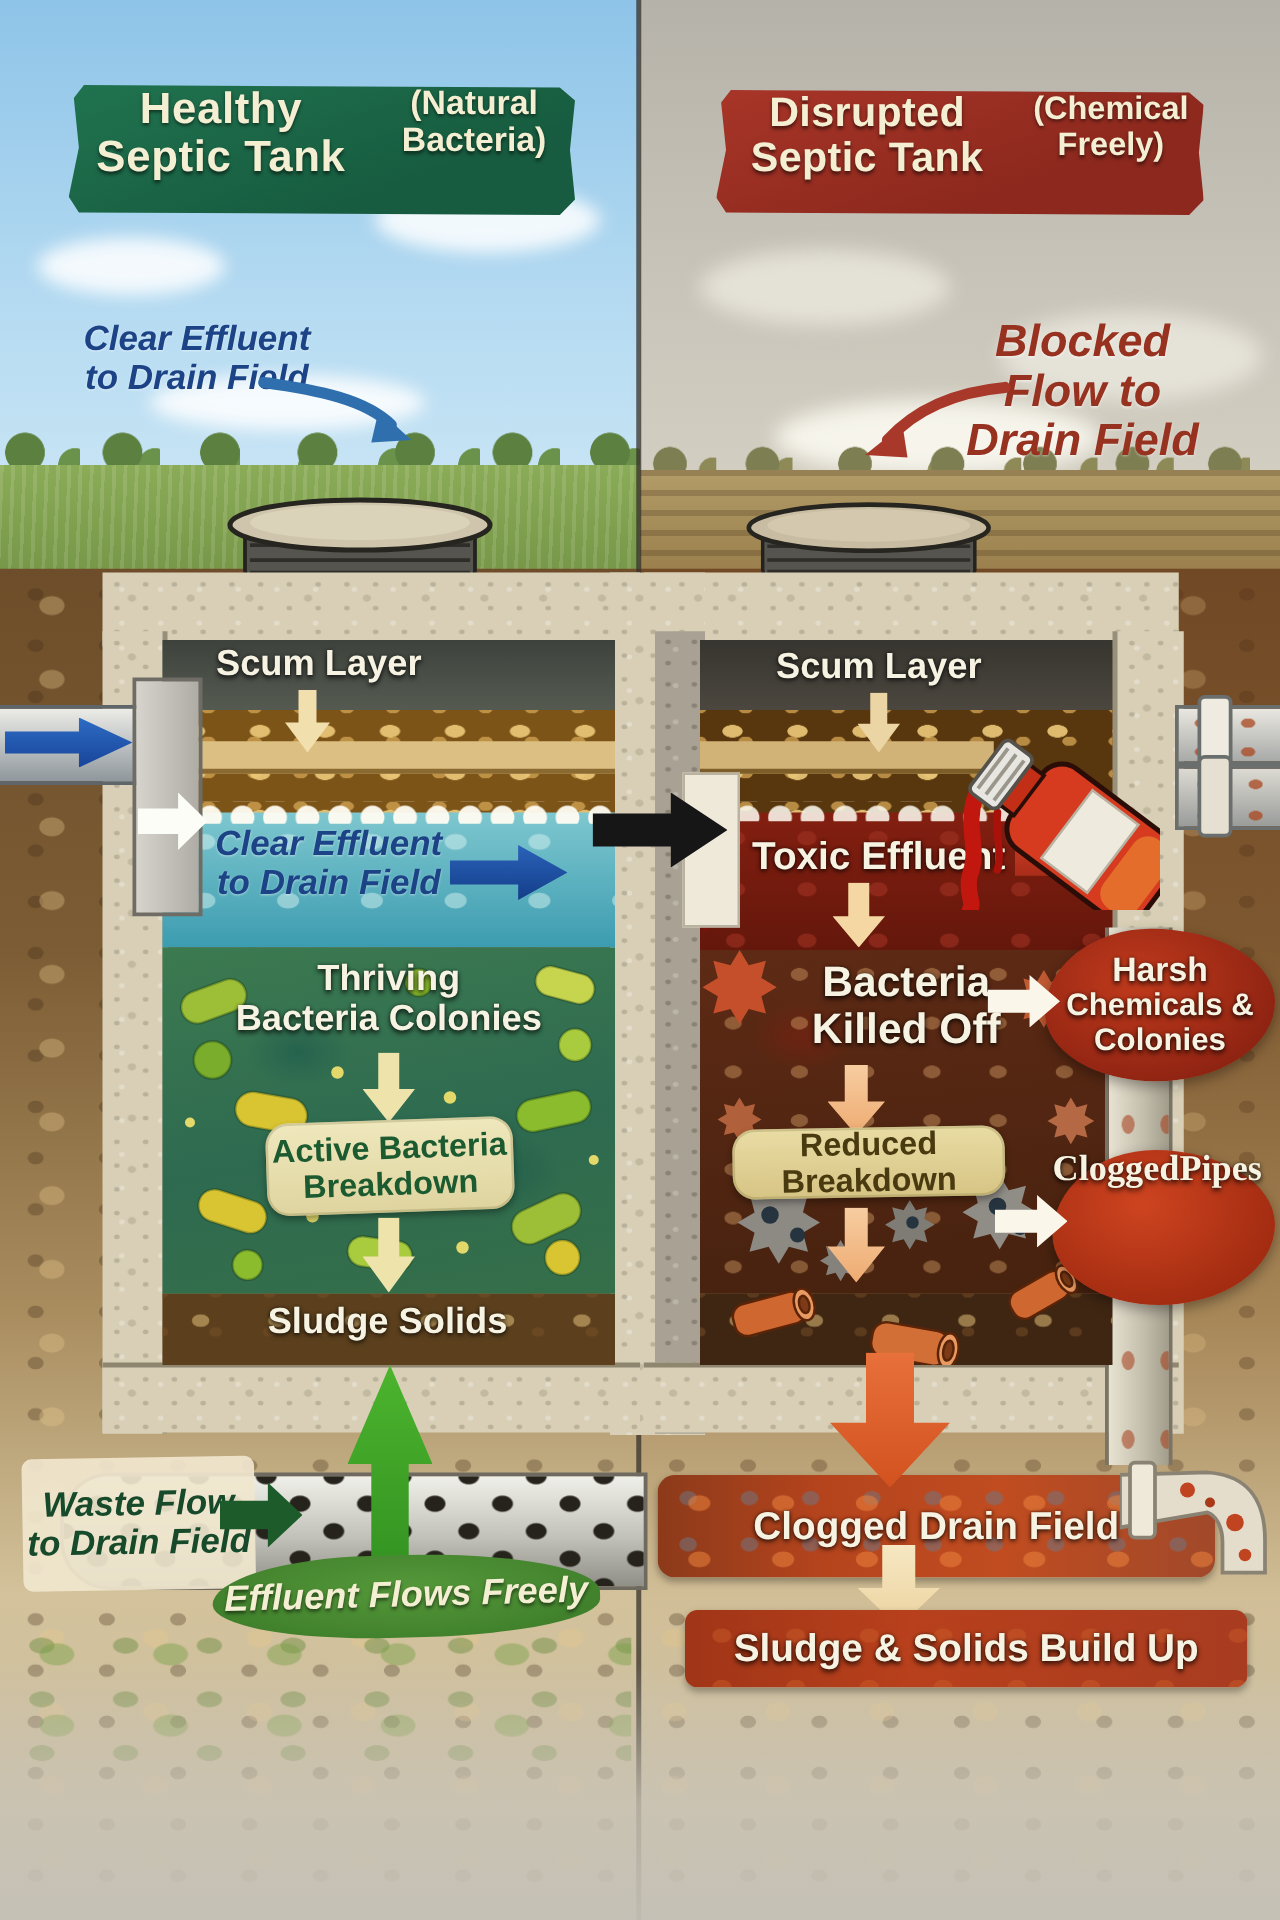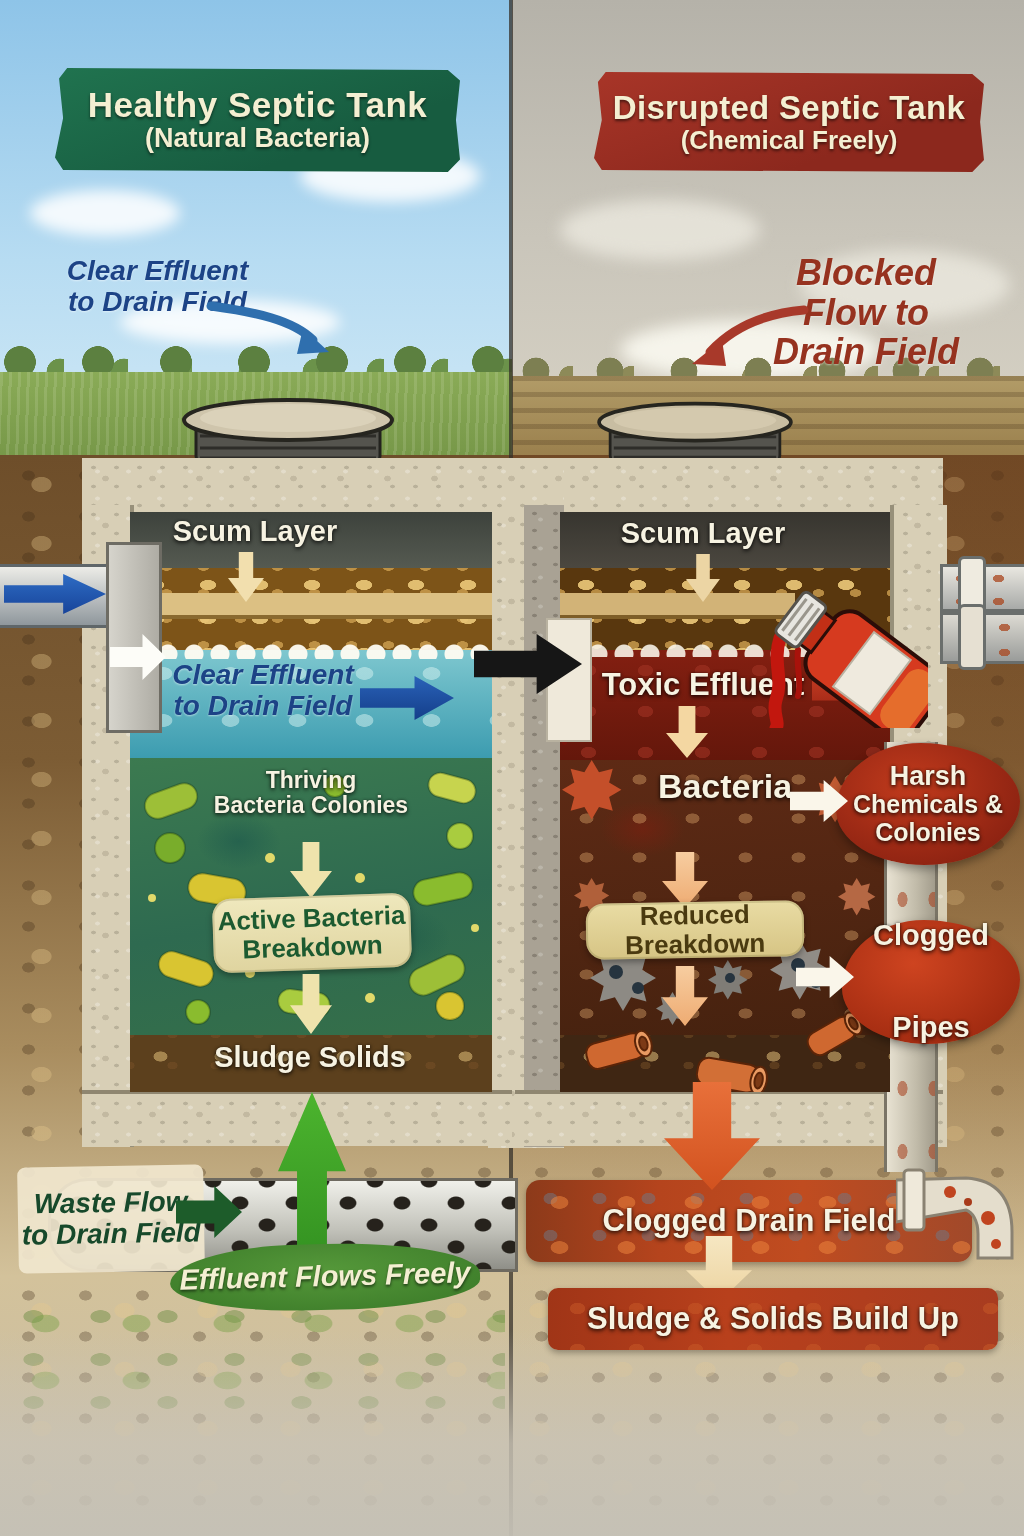--- a/index.html
+++ b/index.html
@@ -69,29 +69,29 @@
        background:linear-gradient(180deg,#6e4e2a 0%,#7c5c34 28%,#a98d5f 55%,#d3c29b 76%,#c6bca6 100%);
        background-image:radial-gradient(ellipse 16px 12px,rgba(230,200,140,.35) 60%,transparent 66%),radial-gradient(ellipse 10px 8px,rgba(60,40,20,.30) 60%,transparent 66%),linear-gradient(180deg,#6e4e2a 0%,#7c5c34 28%,#a98d5f 55%,#d3c29b 76%,#c6bca6 100%);
        background-size:83px 59px,57px 41px,100% 100%;"></div>
   <div class="abs" style="left:512px;top:455px;width:512px;height:900px;background:linear-gradient(180deg,rgba(120,60,25,.30),rgba(150,95,45,.18) 60%,rgba(150,110,60,0));"></div>
 
   <div class="abs" style="left:509px;top:0;width:4px;height:1536px;background:#35302a;opacity:.75;z-index:1;"></div>
 
   <div class="abs" style="left:55px;top:68px;width:405px;height:104px;z-index:3;
        background:linear-gradient(160deg,#20734f,#175c40 70%);
        clip-path:polygon(1% 10%,3% 0,97% 2%,100% 12%,99% 50%,100% 88%,97% 100%,2% 98%,0 86%,2% 48%);
-       box-shadow:0 4px 8px rgba(0,0,0,.3);display:flex;flex-direction:column;justify-content:center;">
+       box-shadow:0 4px 8px rgba(0,0,0,.3);display:flex;flex-direction:row;justify-content:center;">
     <span class="line txt ctr cream" style="font-size:35px;letter-spacing:.5px;">Healthy Septic Tank</span>
     <span class="line txt ctr cream" style="font-size:27px;">(Natural Bacteria)</span>
   </div>
 
-  <div class="abs" style="left:594px;top:72px;width:390px;height:100px;z-index:3;
+  <div class="abs" style="left:573px;top:72px;width:390px;height:100px;z-index:3;
        background:linear-gradient(160deg,#a83528,#8c281d 70%);
        clip-path:polygon(1% 10%,3% 0,97% 2%,100% 12%,99% 50%,100% 88%,97% 100%,2% 98%,0 86%,2% 48%);
-       box-shadow:0 4px 8px rgba(0,0,0,.3);display:flex;flex-direction:column;justify-content:center;">
+       box-shadow:0 4px 8px rgba(0,0,0,.3);display:flex;flex-direction:row;justify-content:center;">
     <span class="line txt ctr cream" style="font-size:33px;letter-spacing:.3px;">Disrupted Septic Tank</span>
     <span class="line txt ctr cream" style="font-size:26px;">(Chemical Freely)</span>
   </div>
 
   <div class="abs txt it ctr dkblue" style="left:40px;top:256px;width:235px;font-size:28px;z-index:3;">
     <span class="line">Clear Effluent</span>
     <span class="line">to Drain Field</span>
   </div>
   <svg class="abs" style="left:205px;top:292px;z-index:3;" width="125" height="68" viewBox="0 0 125 68">
     <path d="M6,14 C50,20 88,28 108,48" stroke="#2f6fae" stroke-width="9" fill="none" stroke-linecap="round"></path>
@@ -172,21 +172,21 @@
   </svg>
   <div class="abs blobspeck" style="left:130px;top:1035px;width:362px;height:57px;background-color:#5c401d;z-index:3;"></div>
 
   <div class="abs txt ctr white" style="left:160px;top:516px;width:190px;font-size:29px;z-index:4;">Scum Layer</div>
   <div class="abs ar-down" style="left:228px;top:552px;width:36px;height:50px;background:#f2dfae;z-index:4;"></div>
   <div class="abs txt it dkblue" style="left:148px;top:660px;width:230px;font-size:28px;text-align:center;z-index:4;">
     <span class="line">Clear Effluent</span>
     <span class="line">to Drain Field</span>
   </div>
   <div class="abs ar-right" style="left:360px;top:676px;width:94px;height:44px;background:linear-gradient(180deg,#2a62b8,#143e8a);z-index:4;"></div>
-  <div class="abs txt ctr white" style="left:165px;top:768px;width:292px;font-size:23px;z-index:4;">
+  <div class="abs txt ctr white" style="left:165px;top:768px;width:292px;font-size:29px;z-index:4;">
     <span class="line">Thriving</span>
     <span class="line">Bacteria Colonies</span>
   </div>
   <div class="abs ar-down" style="left:290px;top:842px;width:42px;height:56px;background:#efe3ac;z-index:4;"></div>
   <div class="abs pill" style="left:213px;top:896px;width:198px;height:74px;transform:rotate(-2deg);z-index:4;display:flex;flex-direction:column;justify-content:center;">
     <span class="line txt ctr" style="font-size:26px;color:#1c5a30;">Active Bacteria</span>
     <span class="line txt ctr" style="font-size:26px;color:#1c5a30;">Breakdown</span>
   </div>
   <div class="abs ar-down" style="left:290px;top:974px;width:42px;height:60px;background:#efe3ac;z-index:4;"></div>
   <div class="abs txt ctr white" style="left:200px;top:1042px;width:220px;font-size:29px;z-index:4;">Sludge Solids</div>
@@ -240,20 +240,21 @@
     </g>
   </svg>
 
   <div class="abs txt ctr white" style="left:613px;top:518px;width:180px;font-size:29px;z-index:4;">Scum Layer</div>
   <div class="abs ar-down" style="left:686px;top:554px;width:34px;height:48px;background:#ecd5a4;z-index:4;"></div>
   <div class="abs txt ctr white" style="left:583px;top:668px;width:240px;font-size:31px;z-index:4;">Toxic Effluent</div>
   <div class="abs ar-down" style="left:666px;top:706px;width:42px;height:52px;background:#f4d7a2;z-index:4;"></div>
   <div class="abs ar-right" style="left:812px;top:666px;width:100px;height:48px;background:linear-gradient(180deg,#cc4026,#9c2514);z-index:5;"></div>
   <div class="abs txt ctr white" style="left:590px;top:768px;width:270px;font-size:34px;z-index:4;">
     <span class="line">Bacteria</span>
+    <span class="line">Killed Off</span>
   </div>
   <div class="abs ar-down" style="left:662px;top:852px;width:46px;height:56px;background:linear-gradient(180deg,#f7cda0,#eeab72);z-index:4;"></div>
   <div class="abs pill" style="left:586px;top:902px;width:218px;height:56px;transform:rotate(-1deg);background:linear-gradient(180deg,#e9dca4,#d6c484);display:flex;align-items:center;justify-content:center;z-index:4;">
     <span class="txt ctr" style="font-size:26px;color:#4a3a10;">Reduced Breakdown</span>
   </div>
   <div class="abs ar-down" style="left:662px;top:966px;width:46px;height:60px;background:linear-gradient(180deg,#f7cda0,#eeab72);z-index:4;"></div>
 
   <div class="abs" style="left:562px;top:630px;width:5px;height:115px;background:#7e130c;border-radius:4px;opacity:.7;z-index:3;"></div>
 
   <div class="abs" style="left:0;top:564px;width:112px;height:58px;background:linear-gradient(180deg,#ecece7,#b9bdbf 55%,#8f979c);border-top:3px solid #5f6669;border-bottom:3px solid #5f6669;z-index:3;"></div>
@@ -274,21 +275,21 @@
        background-image:radial-gradient(ellipse 8px 12px,rgba(165,60,25,.55) 60%,transparent 66%),linear-gradient(90deg,#e8e2d2,#c2bcaa 60%,#a29c8c);
        background-size:31px 63px,100% 100%;border-left:3px solid #7a7466;border-right:3px solid #7a7466;z-index:2;"></div>
 
   <div class="abs blob-red" style="left:836px;top:743px;width:184px;height:122px;z-index:6;display:flex;flex-direction:column;justify-content:center;">
     <span class="line txt ctr white" style="font-size:27px;">Harsh</span>
     <span class="line txt ctr white" style="font-size:25px;">Chemicals &amp;</span>
     <span class="line txt ctr white" style="font-size:25px;">Colonies</span>
   </div>
   <div class="abs ar-right" style="left:790px;top:780px;width:58px;height:42px;background:#faf6ea;filter:drop-shadow(0 2px 2px rgba(0,0,0,.4));z-index:6;"></div>
 
-  <div class="abs blob-red" style="left:842px;top:920px;width:178px;height:124px;background:radial-gradient(ellipse at 40% 35%,#ce4420,#a02a10 78%);z-index:6;display:flex;flex-direction:column;justify-content:space-between;">
+  <div class="abs blob-red" style="left:842px;top:920px;width:178px;height:124px;background:radial-gradient(ellipse at 40% 35%,#ce4420,#a02a10 78%);z-index:6;display:flex;flex-direction:row;justify-content:flex-start;font-family:Liberation Serif, serif;">
     <span class="line txt ctr white" style="font-size:29px;">Clogged</span>
     <span class="line txt ctr white" style="font-size:29px;">Pipes</span>
   </div>
   <div class="abs ar-right" style="left:796px;top:956px;width:58px;height:42px;background:#faf6ea;filter:drop-shadow(0 2px 2px rgba(0,0,0,.4));z-index:6;"></div>
 
   <svg class="abs" style="left:728px;top:478px;z-index:6;" width="200" height="250" viewBox="0 0 200 250">
     <path d="M52,160 C44,185 56,200 48,222 C44,236 52,244 48,250" stroke="#c2170e" stroke-width="13" fill="none" stroke-linecap="round"></path>
     <path d="M70,172 C68,190 74,204 70,218" stroke="#a8120b" stroke-width="6" fill="none" stroke-linecap="round"></path>
     <g transform="rotate(127 84 150)">
       <rect x="44" y="6" width="80" height="132" rx="20" fill="#d63a1f" stroke="#2b0d08" stroke-width="4"></rect>

